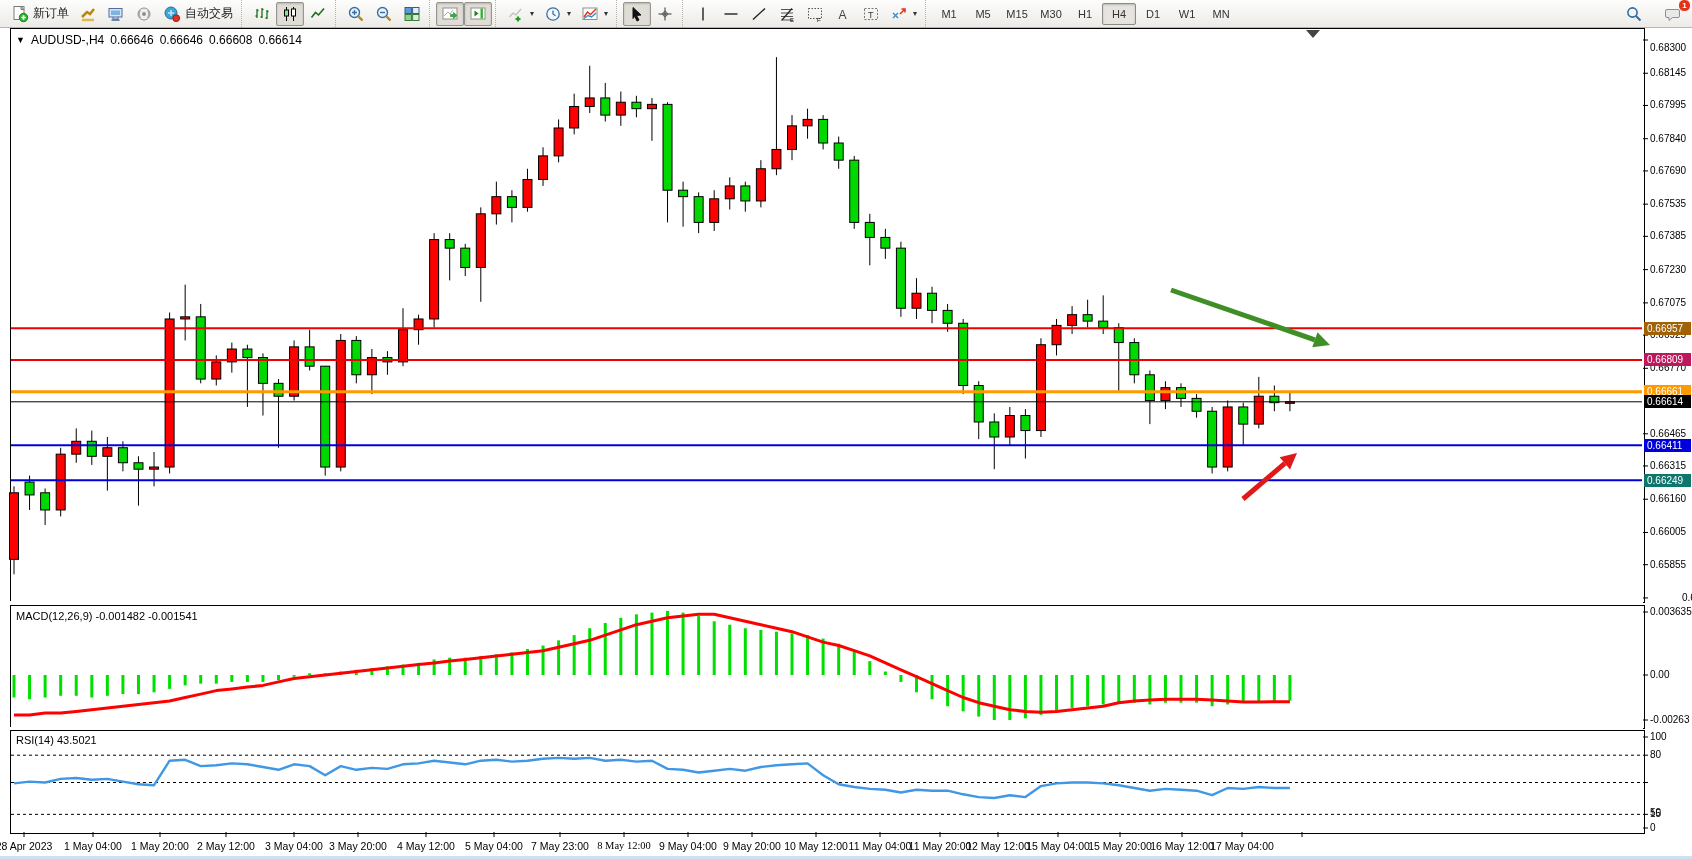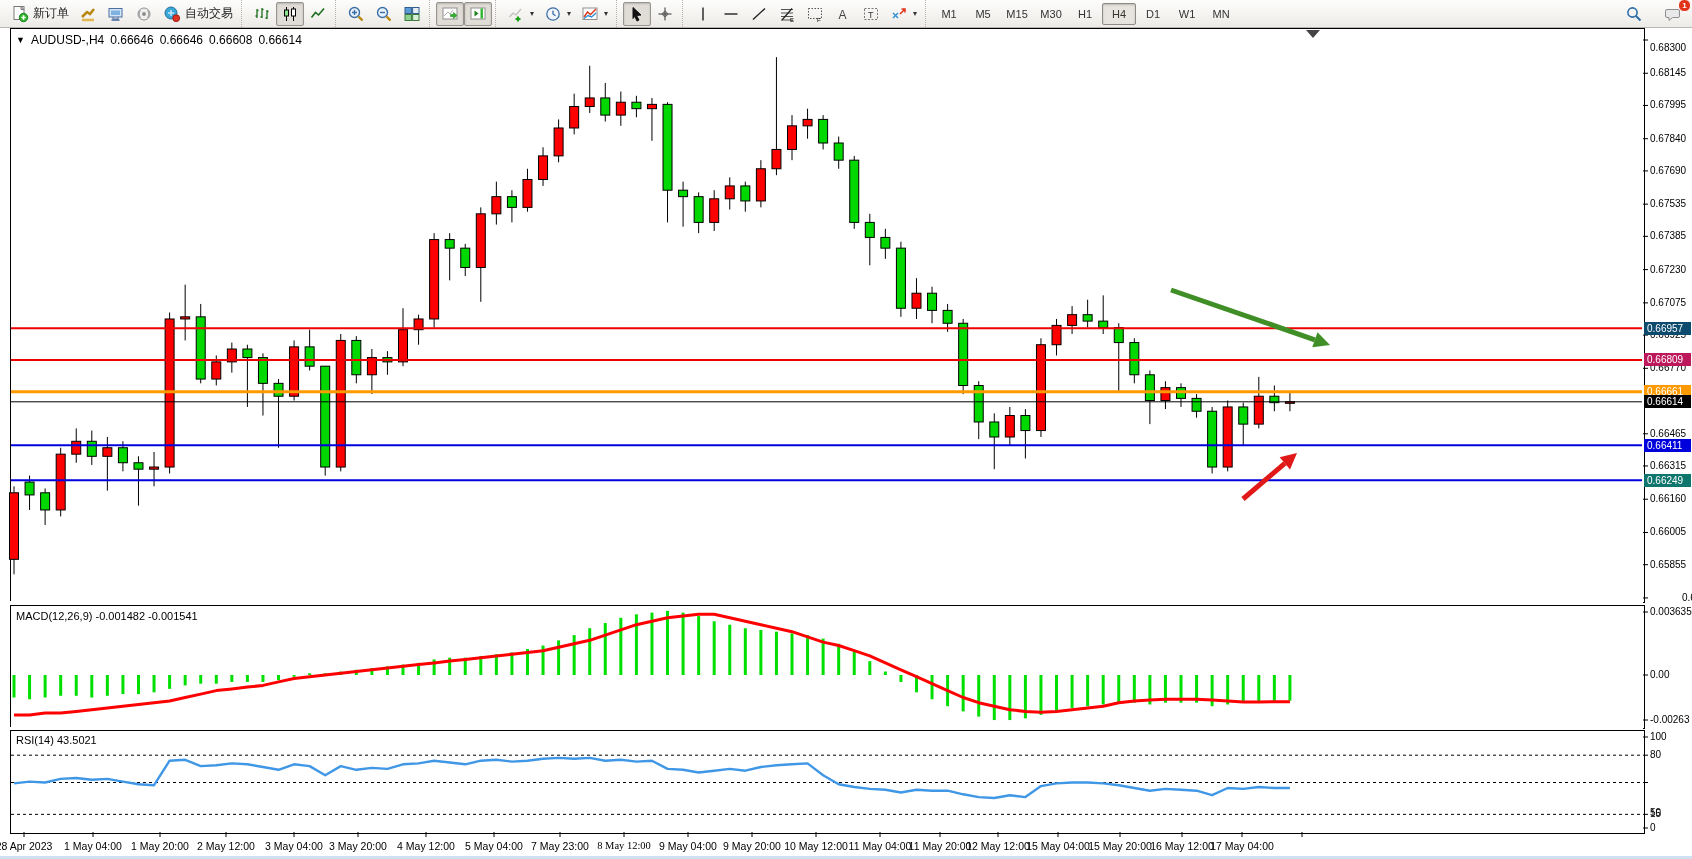--- a/index.html
+++ b/index.html
@@ -662,21 +662,21 @@
       <span class="ax-label" style="left: 1650px; top: 263.614px;">0.67230</span>
       <span class="ax-label" style="left: 1650px; top: 296.876px;">0.67075</span>
       <span class="ax-label" style="left: 1650px; top: 329.064px;">0.66925</span>
       <span class="ax-label" style="left: 1650px; top: 362.326px;">0.66770</span>
       <span class="ax-label" style="left: 1650px; top: 427.777px;">0.66465</span>
       <span class="ax-label" style="left: 1650px; top: 459.966px;">0.66315</span>
       <span class="ax-label" style="left: 1650px; top: 493.227px;">0.66160</span>
       <span class="ax-label" style="left: 1650px; top: 526.489px;">0.66005</span>
       <span class="ax-label" style="left: 1650px; top: 558.678px;">0.65855</span>
       <span class="ax-label" style="left: 1650px; top: 591.94px; margin-left: 32px;">0.65700</span>
-      <div class="price-box" style="top: 321.697px; background: #0c4a6e;">0.66957</div>
+      <div class="price-box" style="top: 321.697px; background: #a16207;">0.66957</div>
       <div class="price-box" style="top: 353.457px; background: #be185d;">0.66809</div>
       <div class="price-box" style="top: 385.217px; background: rgb(255, 153, 0);">0.66661</div>
       <div class="price-box" style="top: 395.303px; background: rgb(0, 0, 0);">0.66614</div>
       <div class="price-box" style="top: 438.865px; background: rgb(0, 0, 221);">0.66411</div>
       <div class="price-box" style="top: 473.629px; background: #0f766e;">0.66249</div>
       <span class="ax-label" style="left: 1650px; top: 606.002px;">0.003635</span>
       <span class="ax-label" style="left: 1650px; top: 669px;">0.00</span>
       <span class="ax-label" style="left: 1650px; top: 714px;">-0.00263</span>
       <span class="ax-label" style="left: 1650px; top: 731px;">100</span>
       <span class="ax-label" style="left: 1650px; top: 749.2px;">80</span>

